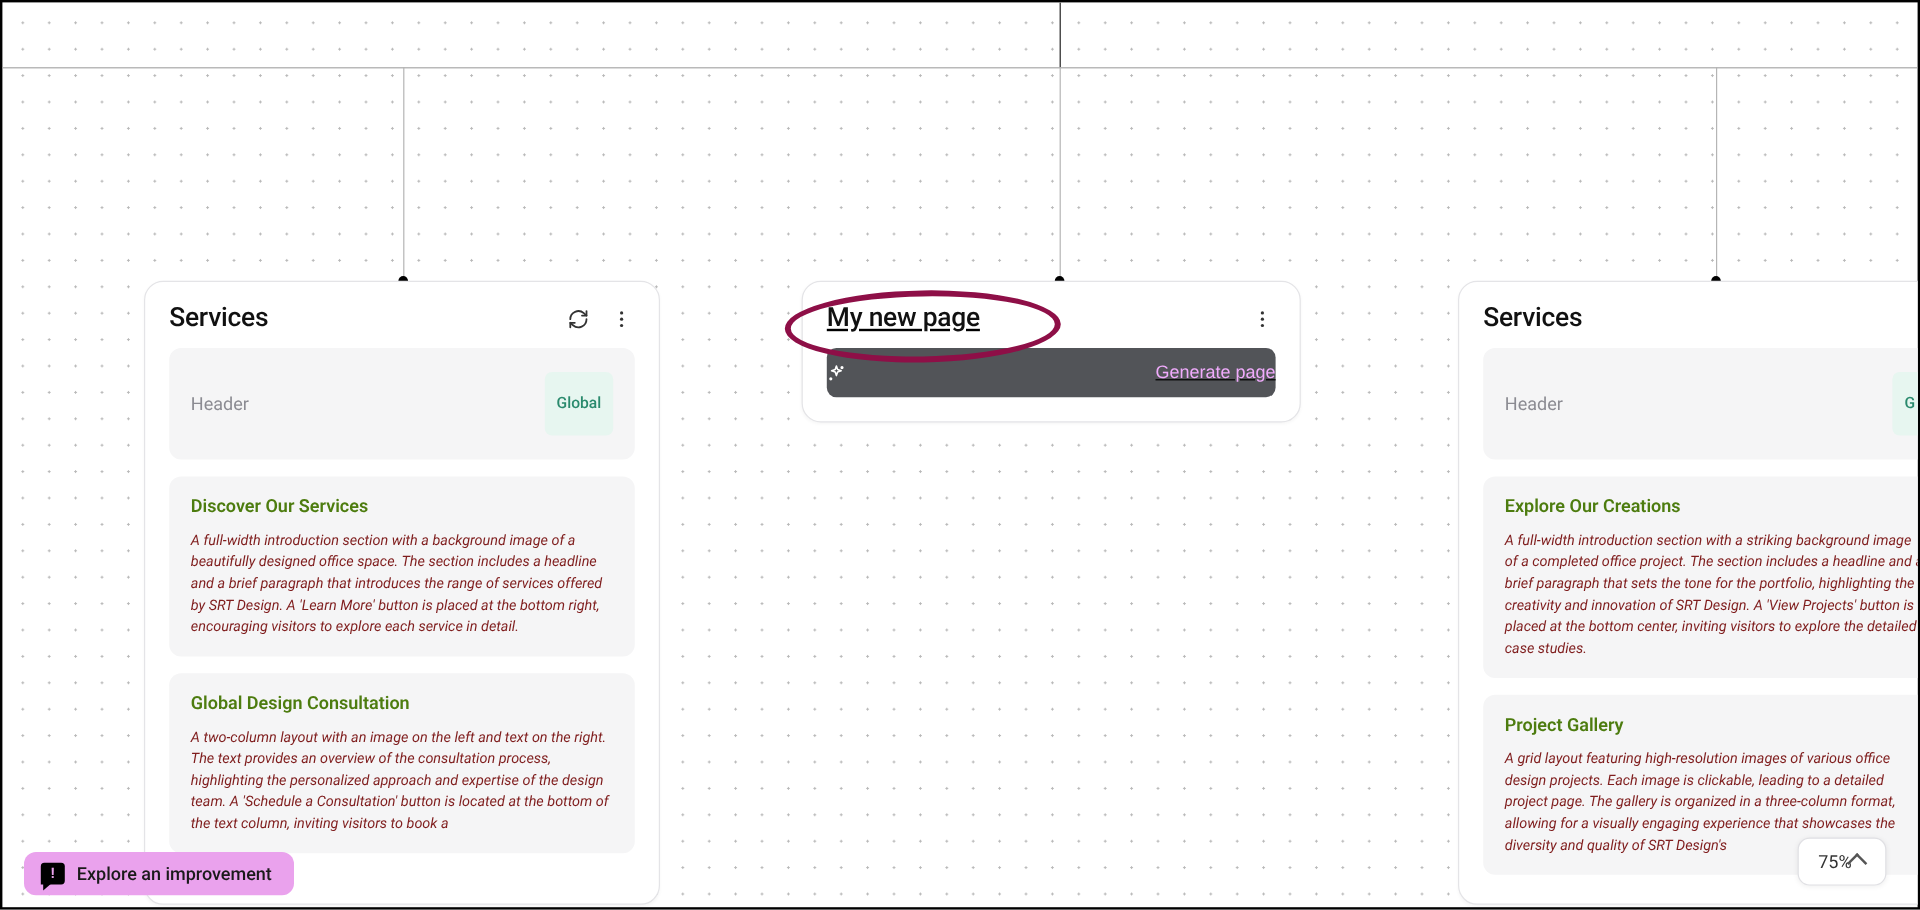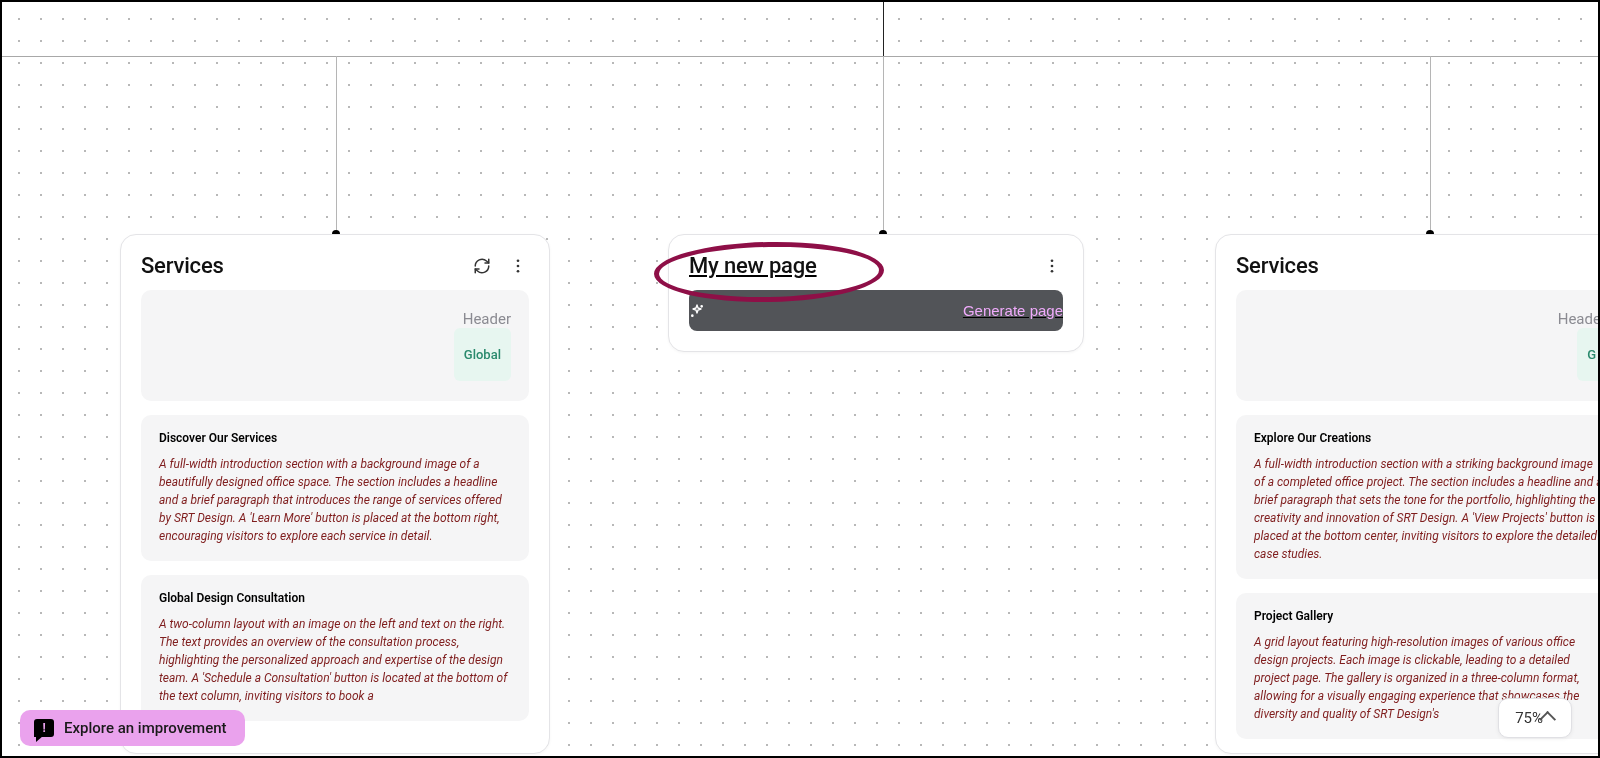--- a/index.html
+++ b/index.html
@@ -91,40 +91,39 @@
 
   .section-block {
     background: #f5f5f6;
     border-radius: 10px;
     padding: 16px 18px;
     margin-bottom: 14px;
   }
   .header-block {
     display: flex;
     justify-content: space-between;
-    align-items: flex-end;
+    align-items: center;
     padding: 20px 18px;
-    flex-direction: column;
   }
   .header-label {
     color: #8b8b92;
     font-size: 15px;
   }
   .global-badge {
     background: #e7f6f0;
     color: #2a8a6d;
     font-size: 13px;
     padding: 19px 10px;
     border-radius: 6px;
     font-weight: 500;
   }
   .section-title {
-    font-size: 12px;
+    font-size: 15px;
     font-weight: 600;
-    color: #000000;
+    color: #4d7c0f;
     margin-bottom: 10px;
   }
   .section-body {
     font-size: 12px;
     color: #7f1d1d;
     line-height: 1.5;
     font-style: italic;
   }
 
   

